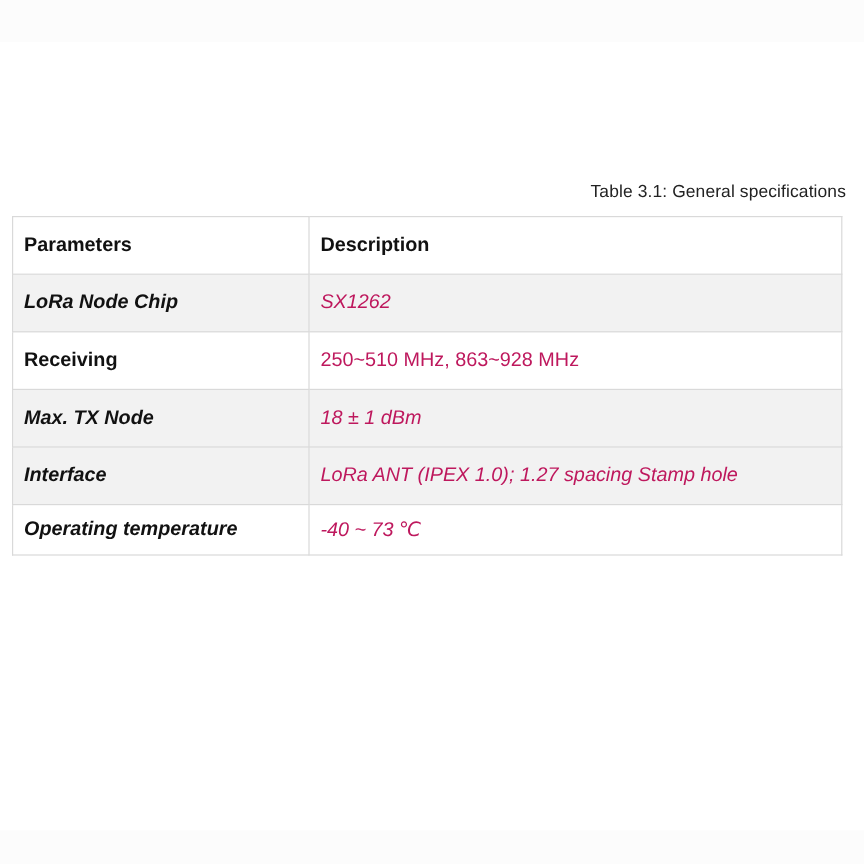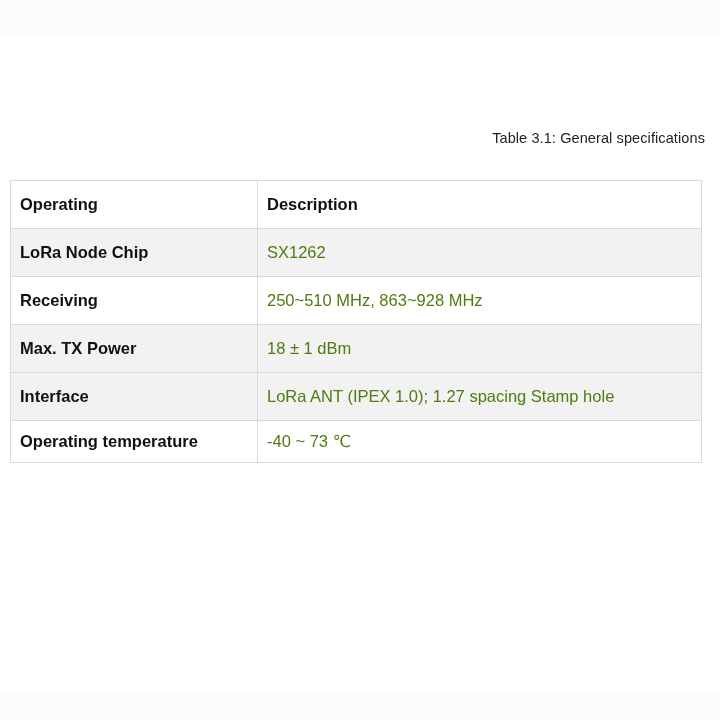--- a/index.html
+++ b/index.html
@@ -26,21 +26,21 @@
     }
     .band-bottom {
       position: absolute;
       left: 0; top: 692px;
       width: 720px; height: 28px;
       background: #fcfcfc;
     }
     .caption {
       position: absolute;
       right: 15px;
-      top: 130px;
+      top: 152px;
       font-size: 14.5px;
       color: #222;
       letter-spacing: 0.1px;
     }
     table.spec {
       position: absolute;
       left: 10px;
       top: 180px;
       width: 691px;
       border-collapse: collapse;
@@ -49,59 +49,59 @@
     }
     table.spec col.c1 { width: 247px; }
     table.spec col.c2 { width: 444px; }
     table.spec td {
       border: 1px solid #d9d9d9;
       height: 47px;
       padding: 0 0 0 9px;
       vertical-align: middle;
       white-space: nowrap;
     }
-    table.spec tr.last td { height: 41px; }
+    table.spec tr.last td { height: 41px; font-style: italic; }
     table.spec td.param {
       font-weight: bold;
       color: #111;
     }
     table.spec td.desc {
-      color: #4d7c0f;
+      color: #be185d;
     }
-    table.spec tr.shaded td { background: #f2f2f2; }
+    table.spec tr.shaded td { background: #f2f2f2; font-style: italic; }
     table.spec tr.plain td { background: #ffffff; }
   </style>
 </head>
 <body>
 
 <div class="page">
   <div class="band-top"></div>
 
   <div class="caption">Table 3.1: General specifications</div>
 
   <table class="spec">
     <colgroup>
       <col class="c1">
       <col class="c2">
     </colgroup>
     <tbody>
       <tr class="plain">
-        <td class="param">Operating</td>
+        <td class="param">Parameters</td>
         <td class="param">Description</td>
       </tr>
       <tr class="shaded">
         <td class="param">LoRa Node Chip</td>
         <td class="desc">SX1262</td>
       </tr>
       <tr class="plain">
         <td class="param">Receiving</td>
         <td class="desc">250~510 MHz, 863~928 MHz</td>
       </tr>
       <tr class="shaded">
-        <td class="param">Max. TX Power</td>
+        <td class="param">Max. TX Node</td>
         <td class="desc">18 ± 1 dBm</td>
       </tr>
       <tr class="shaded">
         <td class="param">Interface</td>
         <td class="desc">LoRa ANT (IPEX 1.0); 1.27 spacing Stamp hole</td>
       </tr>
       <tr class="plain last">
         <td class="param">Operating temperature</td>
         <td class="desc">-40 ~ 73  ℃</td>
       </tr>

